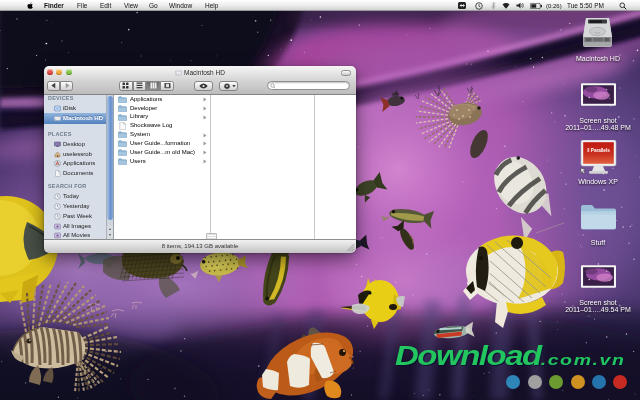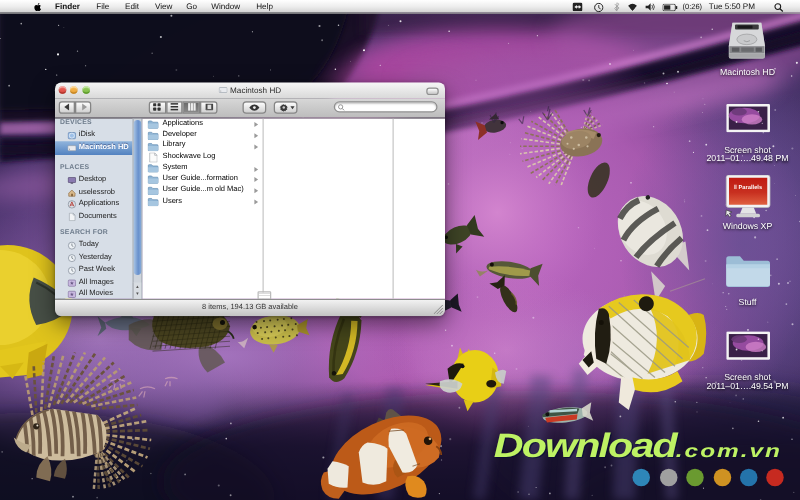--- a/index.html
+++ b/index.html
@@ -26,21 +26,21 @@
 #cols{position:absolute;left:70px;top:29px;width:242px;height:144px;background:#fff;}
 #statusbar{position:absolute;left:0;top:173px;width:312px;height:13px;border-radius:0 0 5px 5px;
  background:linear-gradient(#f2f2f2,#c2c2c2);border-top:1px solid #8d8d8d;
  text-align:center;font-size:6px;color:#333;line-height:12px;}
 .srow{position:absolute;height:9px;line-height:9px;white-space:nowrap;}
 .shead{position:absolute;left:4px;height:9px;line-height:9px;font-weight:bold;font-size:5.5px;color:#6e7c8c;letter-spacing:.2px;}
 .sic{position:absolute;}
 .dicon{position:absolute;z-index:10;text-align:center;color:#fff;font-size:7px;line-height:7.5px;
  text-shadow:0 1px 2px rgba(0,0,0,.9);}
 #wm{position:absolute;left:395px;top:333.5px;z-index:15;white-space:nowrap;
- font-style:italic;font-weight:bold;color:#bef264;
+ font-style:italic;font-weight:bold;color:#22c55e;
  text-shadow:1px 1px 0 rgba(5,15,50,.75);}
 #wm .big{font-size:33px;letter-spacing:-1.5px;display:inline-block;transform:scaleY(0.82);transform-origin:bottom;}
 #wm .small{font-size:19.5px;letter-spacing:1.6px;display:inline-block;transform:scaleY(0.75);transform-origin:bottom;}
 .dot{position:absolute;top:375px;width:14px;height:14px;border-radius:50%;z-index:15;}
 </style>
 </head>
 <body>
 <div id="screen">
 <svg id="bg" width="640" height="400" viewBox="0 0 640 400">
 <defs>

